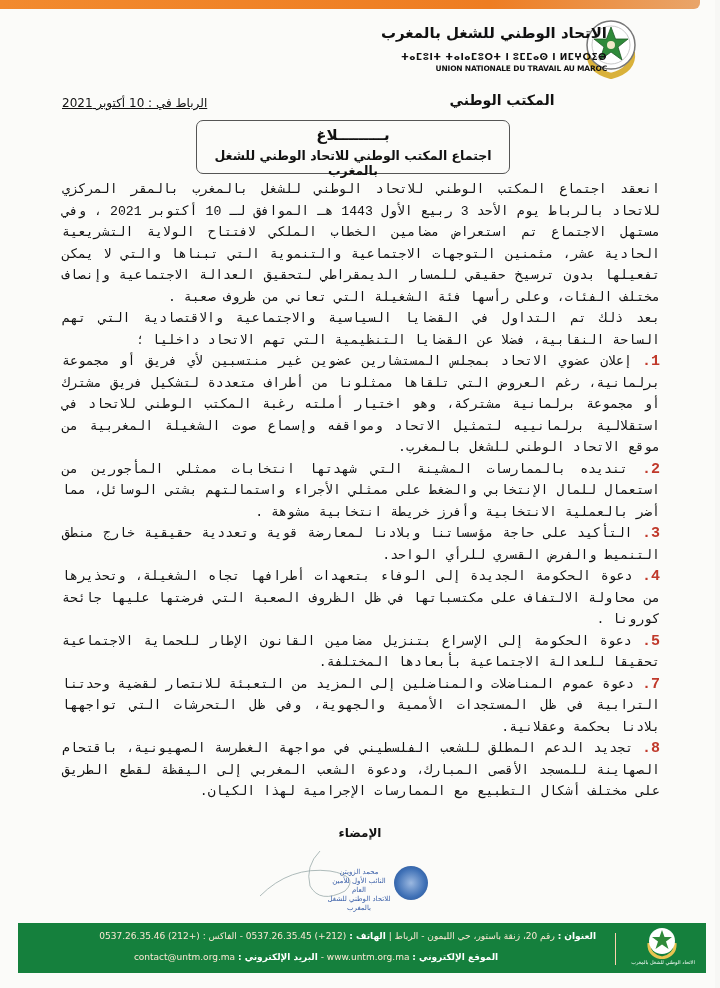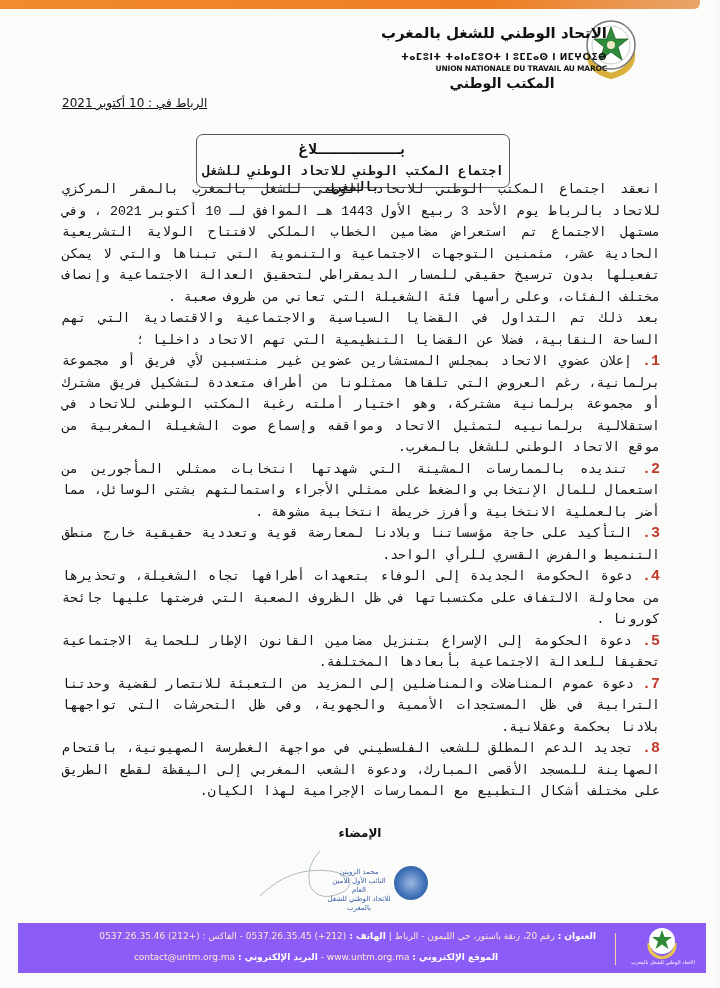--- a/index.html
+++ b/index.html
@@ -10,40 +10,40 @@
     color:#111;
   }
   .page { position:absolute; left:0; top:0; width:715px; height:988px; background:#fbfbf9; }
   .top-bar { position:absolute; left:0; top:0; width:700px; height:9px;
     background:linear-gradient(90deg,#f28a2e 0%, #ee7d22 70%, #e9a56a 100%);
     border-radius:0 0 6px 0; }
   .header-text { position:absolute; right:108px; top:24px; width:300px; text-align:right; direction:rtl; }
   .org-ar { font-weight:bold; font-size:15px; line-height:18px; }
   .org-tf { direction:ltr; font-size:9px; font-weight:bold; letter-spacing:0.5px; text-align:right; margin-top:10px; }
   .org-fr { direction:ltr; font-size:7.5px; font-weight:bold; text-align:right; margin-top:2px; letter-spacing:-0.2px; }
-  .bureau { font-weight:bold; font-size:14px; margin-top:2px; text-align:center; width:130px; margin-right:40px; }
+  .bureau { font-weight:bold; font-size:14px; margin-top:19px; text-align:center; width:130px; margin-right:40px; }
   .logo { position:absolute; left:584px; top:18px; width:54px; height:62px; }
   .date { position:absolute; left:62px; top:96px; font-size:12px; text-decoration:underline; direction:rtl; }
-  .title-box { position:absolute; left:196px; top:134px; width:312px; height:52px;
-    border:1.5px solid #555; border-radius:7px; text-align:center; direction:rtl;font-family:Liberation Mono, monospace; }
+  .title-box { position:absolute; left:196px; top:120px; width:312px; height:52px;
+    border:1.5px solid #555; border-radius:7px; text-align:center; direction:rtl; }
   .title-main { font-weight:bold; font-size:15px; margin-top:5px; letter-spacing:6px; }
   .title-sub { font-weight:bold; font-size:12.5px; margin-top:4px; }
   .body { position:absolute; left:62px; top:179px; width:598px; direction:rtl; text-align:justify;
     font-family:Liberation Mono, monospace; font-size:13.2px; line-height:21.5px; }
   .body p { margin:0; }
   .body .bold { font-weight:bold; }
   .item-num { color:#c0392b; font-weight:bold; font-size:15px; }
   .signature { position:absolute; left:0; top:826px; width:720px; text-align:center; direction:rtl; }
   .sig-label { font-weight:bold; font-size:12px; }
   .stamp { position:absolute; left:394px; top:866px; width:34px; height:34px; border-radius:50%;
     background:radial-gradient(circle,#9bb8e0 0%, #3d6fb5 60%, #2a4f8a 100%); }
   .sig-text { position:absolute; left:325px; top:868px; width:68px; direction:rtl; text-align:center;
     color:#3a5fa8; font-size:7px; line-height:9px; }
   .sig-scribble { position:absolute; left:250px; top:846px; width:140px; height:60px; }
-  .footer { position:absolute; left:18px; top:923px; width:688px; height:50px; background:#8b5cf6; }
+  .footer { position:absolute; left:18px; top:923px; width:688px; height:50px; background:#15803d; }
   .footer-addr { position:absolute; right:110px; top:8px; width:560px; text-align:right; direction:rtl;
     color:#fde8d4; font-size:9px; }
   .footer-web { position:absolute; right:110px; top:29px; width:560px; text-align:center; direction:rtl;
     color:#fde8d4; font-size:9px; }
   .footer-addr b, .footer-web b { color:#fff; }
   .footer-divider { position:absolute; left:597px; top:10px; width:1px; height:32px; background:#fbd2ae; }
   .footer-logo { position:absolute; left:626px; top:2px; width:36px; height:34px; }
   .footer-org { position:absolute; left:604px; top:36px; width:82px; text-align:center; color:#fff; font-size:5px; line-height:6px; }
 </style>
 </head>

